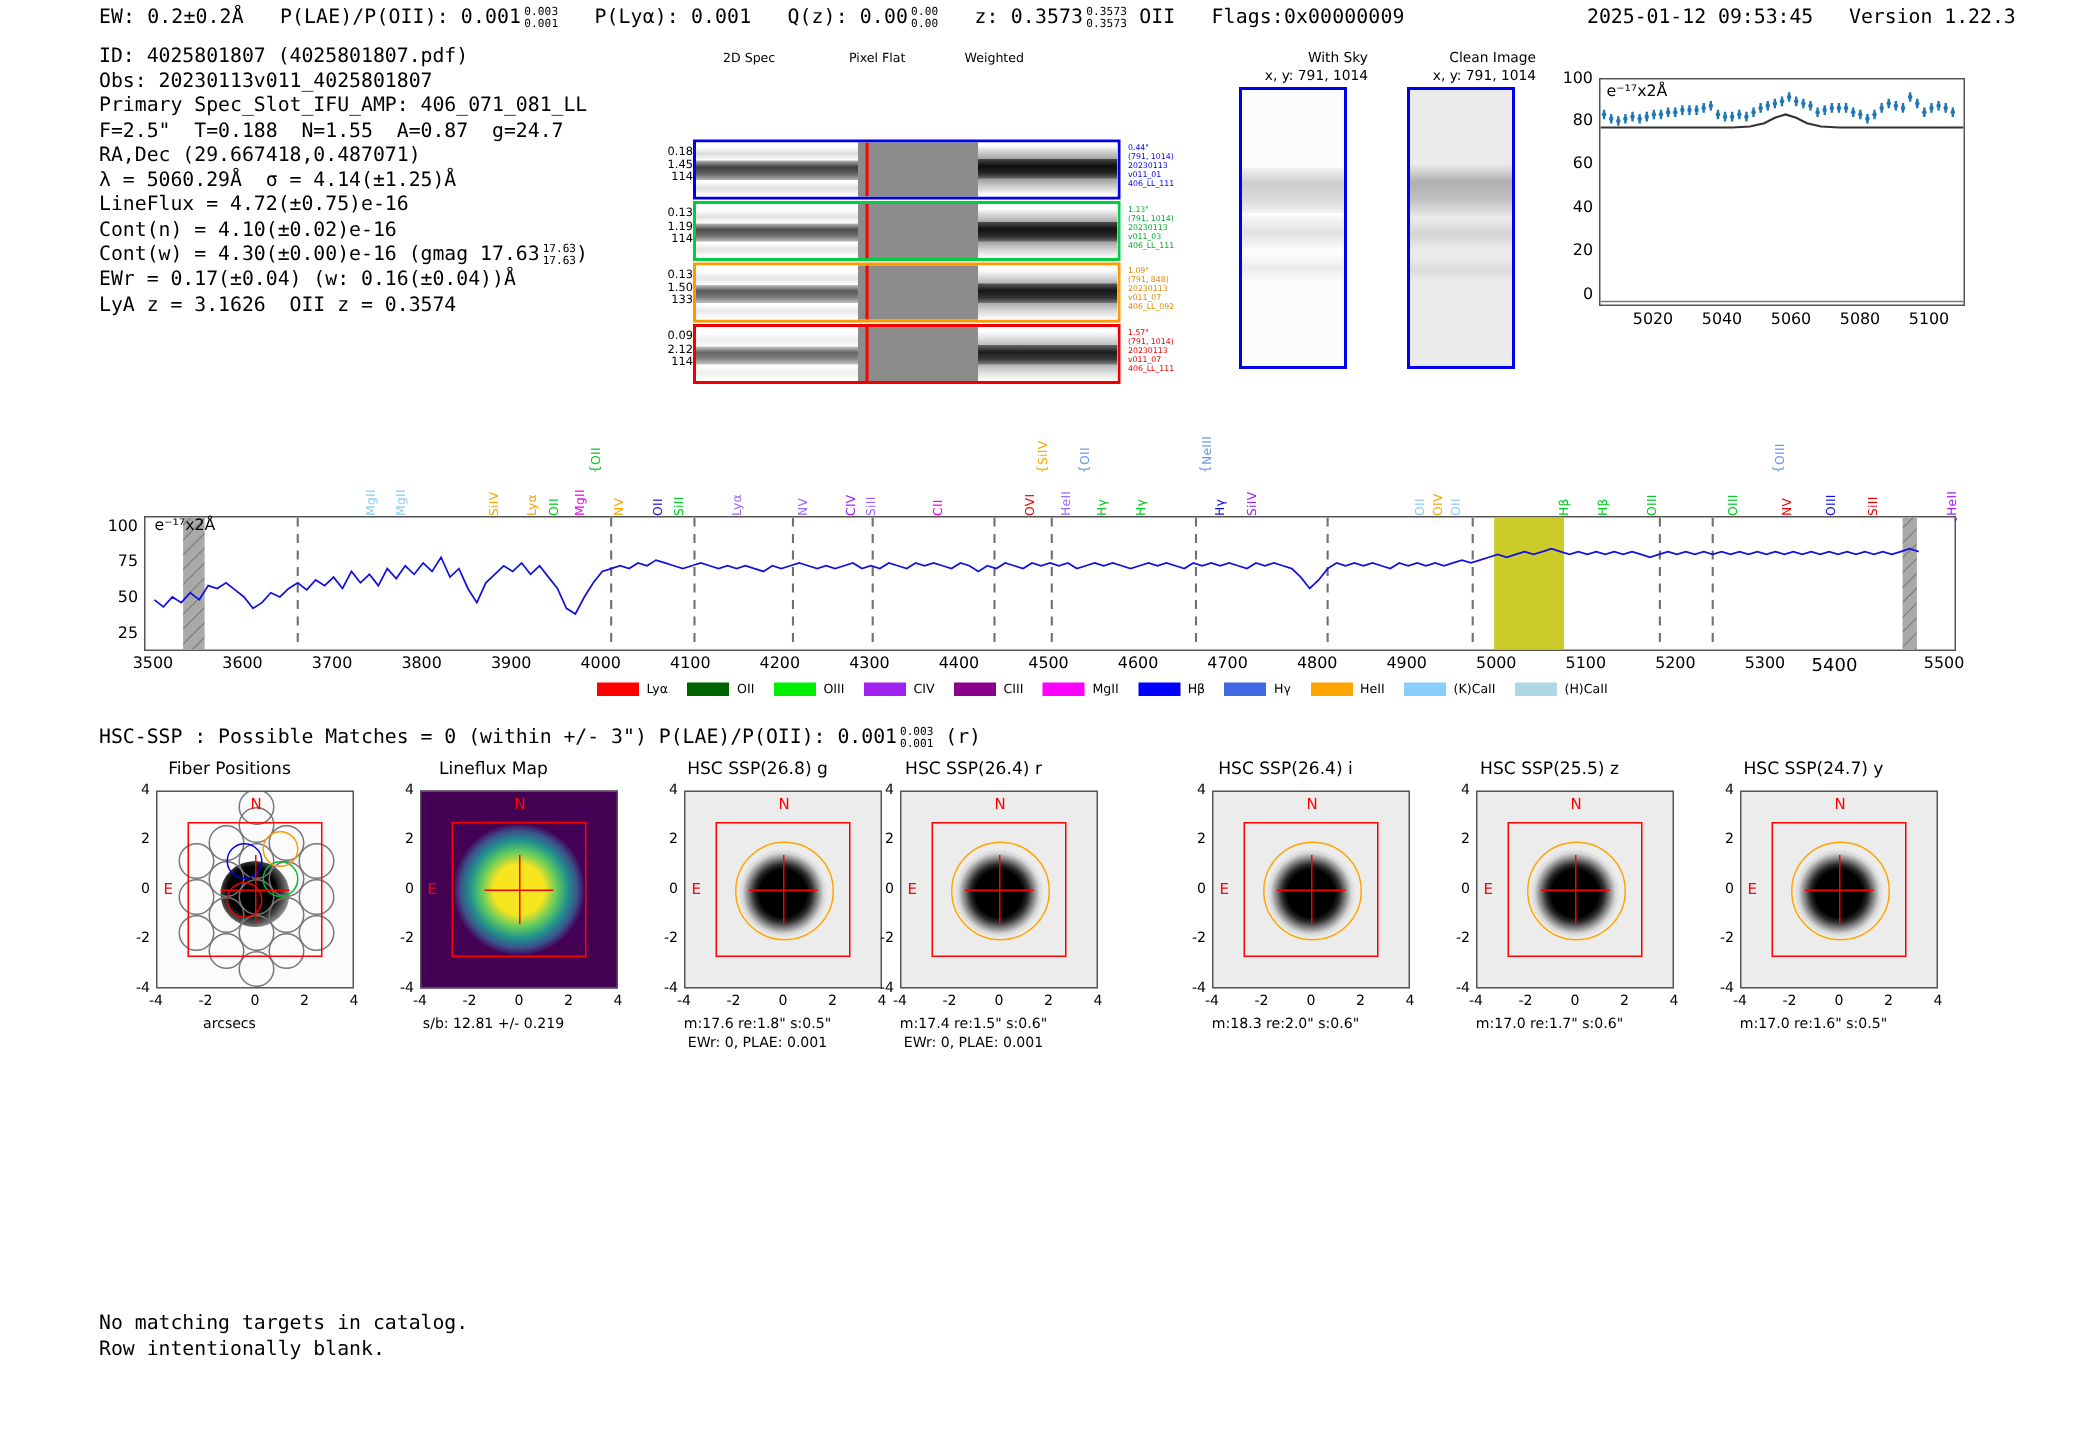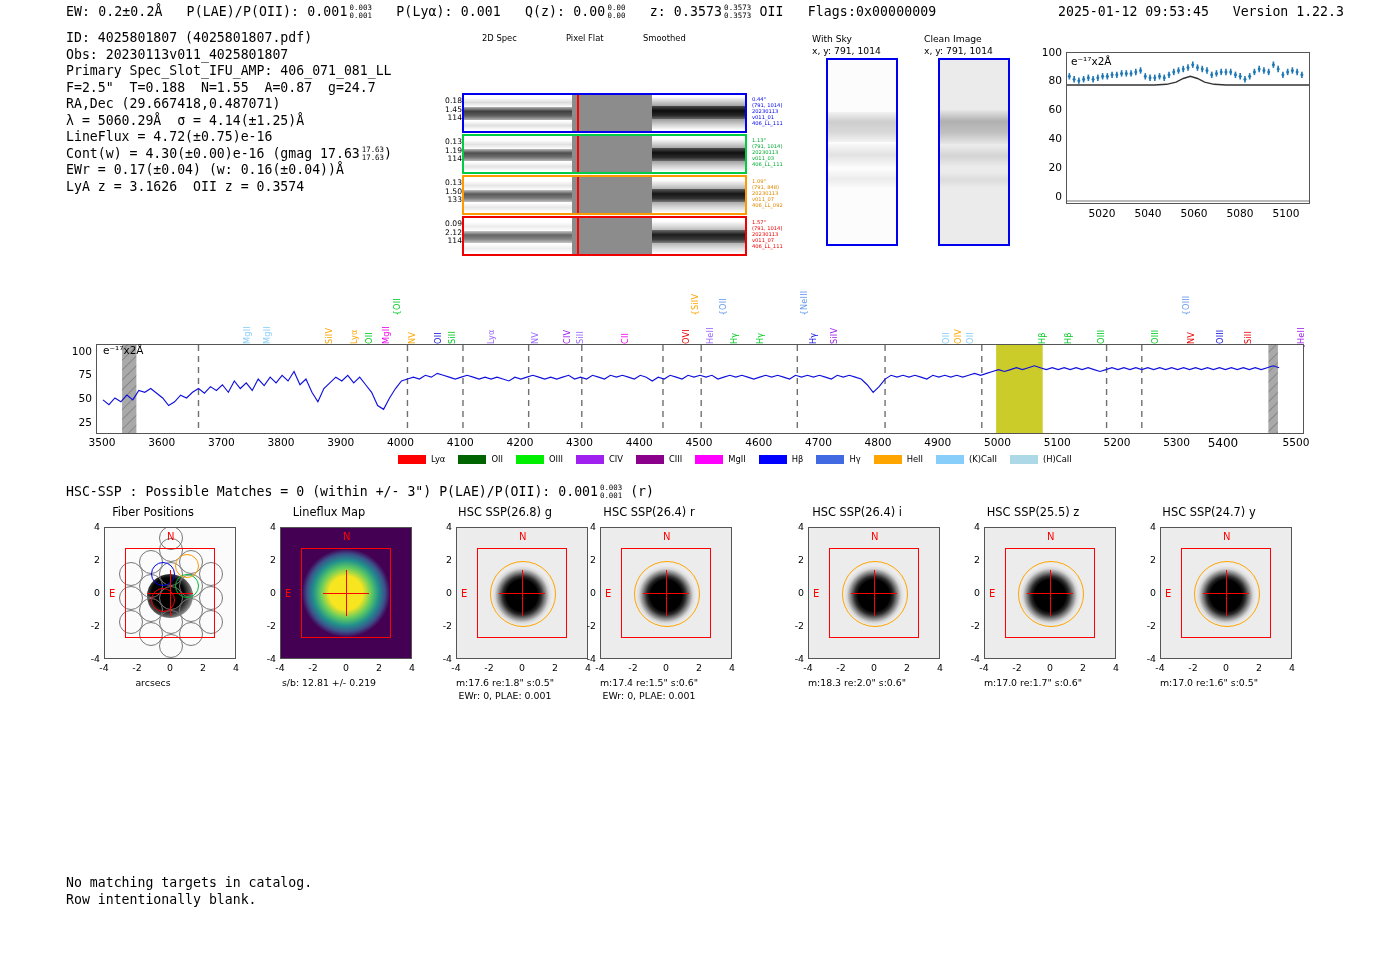--- a/index.html
+++ b/index.html
@@ -29,21 +29,21 @@
   .sp-b{width:28.5%;height:100%;position:relative;overflow:hidden;background:#8c8c8c;}
   .sp-c{width:33%;height:100%;position:relative;overflow:hidden;background:#fff;}
   .trace{position:absolute;left:0;right:0;}
   .sp-vals{position:absolute;left:-22px;width:20px;text-align:right;
            font-size:7.6px;line-height:8.6px;color:#000;}
   .sp-ann{position:absolute;left:288px;width:58px;font-size:5.2px;
           line-height:6.1px;}
   .redbar{position:absolute;top:0;bottom:0;width:2px;background:#ff0000;}
 
   
-  .cut-title{position:absolute;font-size:9.2px;text-align:left;}
+  .cut-title{position:absolute;font-size:9.2px;text-align:right;}
   .cutbox{position:absolute;border:2.2px solid #0000ee;box-sizing:border-box;}
 
   
   #zoomplot{left:1030px;top:52px;width:280px;height:170px;}
   .axbox{position:absolute;border:1px solid #555;box-sizing:border-box;background:#fff;}
   .tickl{position:absolute;font-size:10.6px;text-align:right;}
   .tickb{position:absolute;font-size:10.6px;text-align:center;}
 
   
   #specwrap{left:96px;top:266px;width:1208px;height:170px;}
@@ -105,29 +105,30 @@
 </div>
 
 <div class="abs mono" id="meta">
   <div>ID: 4025801807 (4025801807.pdf)</div>
   <div>Obs: 20230113v011_4025801807</div>
   <div>Primary Spec_Slot_IFU_AMP: 406_071_081_LL</div>
   <div>F=2.5"  T=0.188  N=1.55  A=0.87  g=24.7</div>
   <div>RA,Dec (29.667418,0.487071)</div>
   <div>λ = 5060.29Å  σ = 4.14(±1.25)Å</div>
   <div>LineFlux = 4.72(±0.75)e-16</div>
+  <div>Cont(n) = 4.10(±0.02)e-16</div>
   <div><span>Cont(w) = 4.30(±0.00)e-16 (gmag 17.63</span><span class="frac"><span>17.63</span><br><span>17.63</span></span><span>)</span></div>
   <div>EWr = 0.17(±0.04) (w: 0.16(±0.04))Å</div>
   <div>LyA z = 3.1626  OII z = 0.3574</div>
 </div>
 
 <div class="abs" id="spec2d">
   <div class="sp-title" style="left:42px;top:0;">2D Spec</div>
   <div class="sp-title" style="left:126px;top:0;">Pixel Flat</div>
-  <div class="sp-title" style="left:203px;top:0;">Smoothed</div>
+  <div class="sp-title" style="left:203px;top:0;">Weighted</div>
 
 
   <div class="sp-row" style="top:60px;height:40px;border:2px solid #0000ee;">
     <div class="sp-vals" style="top:2px;">
       <span>0.18</span><br>
       <span>1.45</span><br>
       <span>114</span>
     </div>
     <div class="sp-cellwrap">
       <div class="sp-a">

